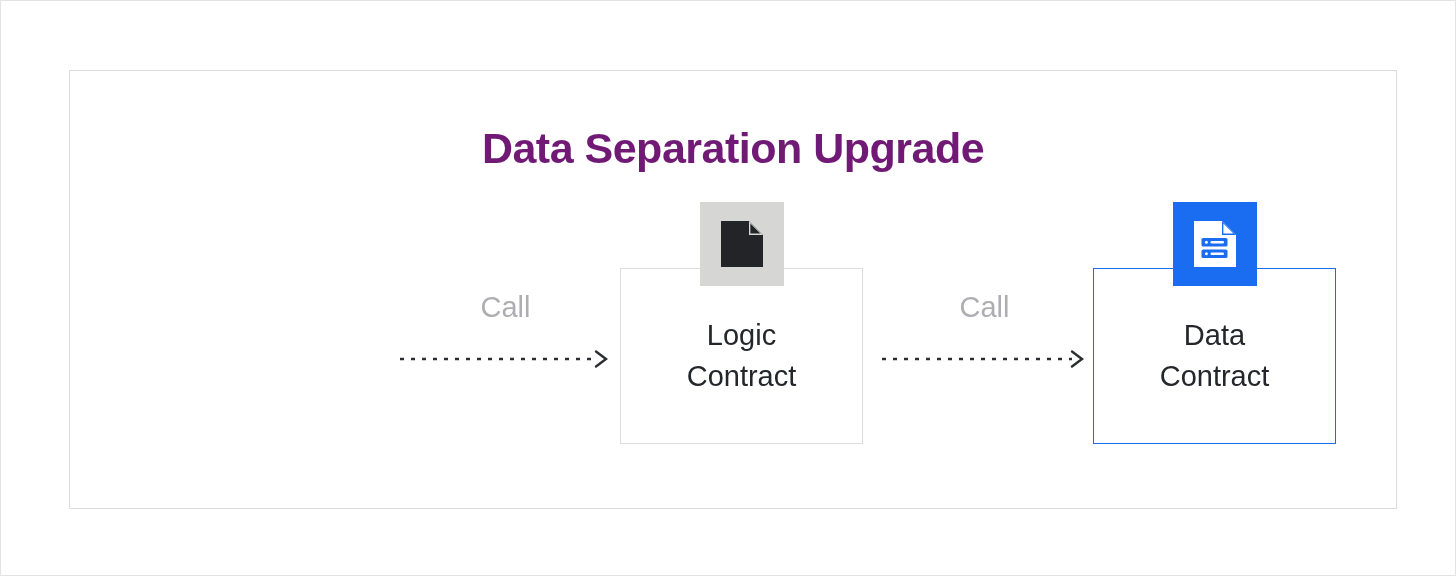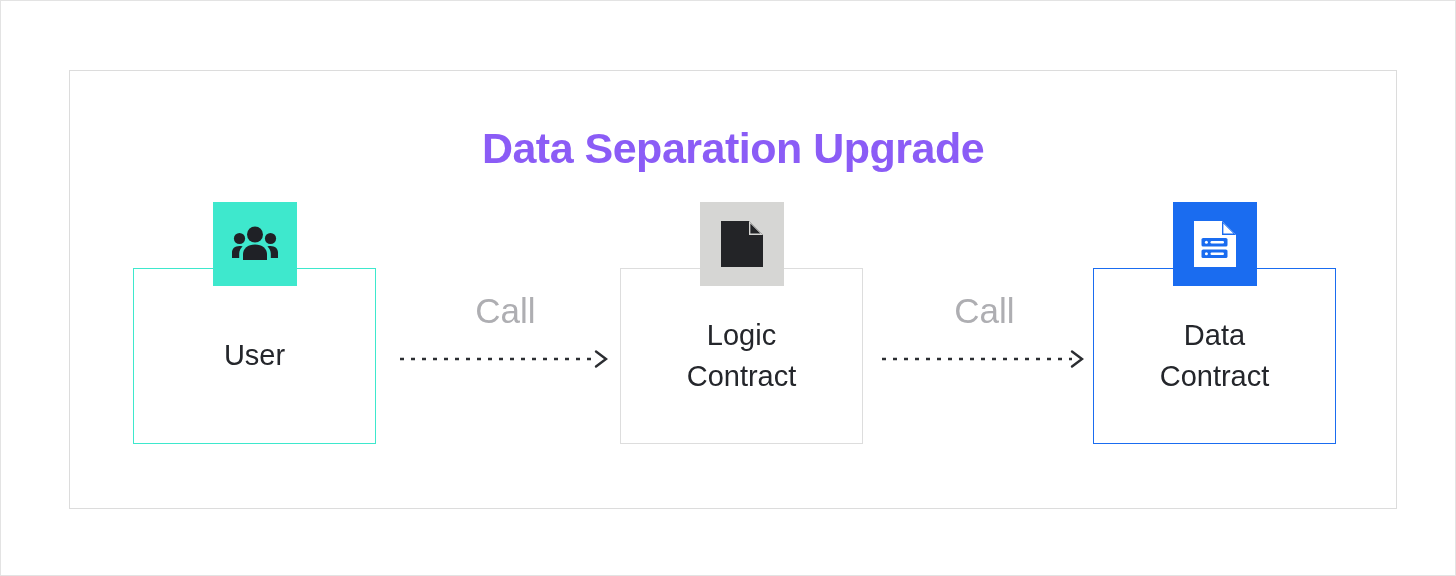--- a/index.html
+++ b/index.html
@@ -36,21 +36,21 @@
 
   
   .diagram-title {
     position: absolute;
     left: 0;
     right: 0;
     top: 56px;
     text-align: center;
     font-size: 43px;
     font-weight: 700;
-    color: #8b5cf6;
+    color: #701a75;
     letter-spacing: -0.5px;
     line-height: 1;
     white-space: nowrap;
   }
 
   
   .nodes-row {
     position: absolute;
     left: 0;
     top: 0;
@@ -111,21 +111,21 @@
   }
   .connector-0 { left: 330px; width: 211px; }
   .connector-1 { left: 812px; width: 205px; }
 
   .connector-label {
     position: absolute;
     left: 0;
     right: 0;
     top: -16px;
     text-align: center;
-    font-size: 35px;
+    font-size: 29px;
     color: #aeaeb2;
     line-height: 1;
     white-space: nowrap;
   }
 
   .connector svg {
     position: absolute;
     left: 0;
     bottom: 0;
     display: block;
@@ -135,37 +135,20 @@
 <body>
 
 <div class="screen">
 
   <div class="diagram-frame">
 
     <div class="diagram-title">Data Separation Upgrade</div>
 
     <div class="nodes-row">
 
-      <div class="node node-0">
-        <div class="node-badge badge-0">
-          <span>
-            <svg width="46" height="40" viewBox="0 0 46 40" aria-hidden="true">
-              <g fill="#1f2126">
-                <circle cx="23" cy="10.5" r="8"></circle>
-                <path d="M23 20.5c-7.2 0-12 4.2-12 9.6V36h24v-5.9c0-5.4-4.8-9.6-12-9.6z"></path>
-                <circle cx="7.5" cy="14.5" r="5.6"></circle>
-                <path d="M7.5 22c-4.6 0-7.5 2.8-7.5 6.6V34h7.2v-4.3c0-3 1.3-5.6 3.4-7.3-1-.3-2-.4-3.1-.4z"></path>
-                <circle cx="38.5" cy="14.5" r="5.6"></circle>
-                <path d="M38.5 22c-1.1 0-2.1.1-3.1.4 2.1 1.7 3.4 4.3 3.4 7.3V34H46v-5.4c0-3.8-2.9-6.6-7.5-6.6z"></path>
-              </g>
-            </svg>
-          </span>
-        </div>
-        <div class="node-label">User</div>
-      </div>
 
       <div class="node node-1">
         <div class="node-badge badge-1">
           <span>
             <svg width="42" height="46" viewBox="0 0 42 46" aria-hidden="true">
               <path d="M0 0h28l14 14v32H0z" fill="#232427"></path>
               <path d="M28 0l14 14H28z" fill="#d6d6d4"></path>
               <path d="M29.4 2.6v10h10z" fill="#232427"></path>
             </svg>
           </span>

